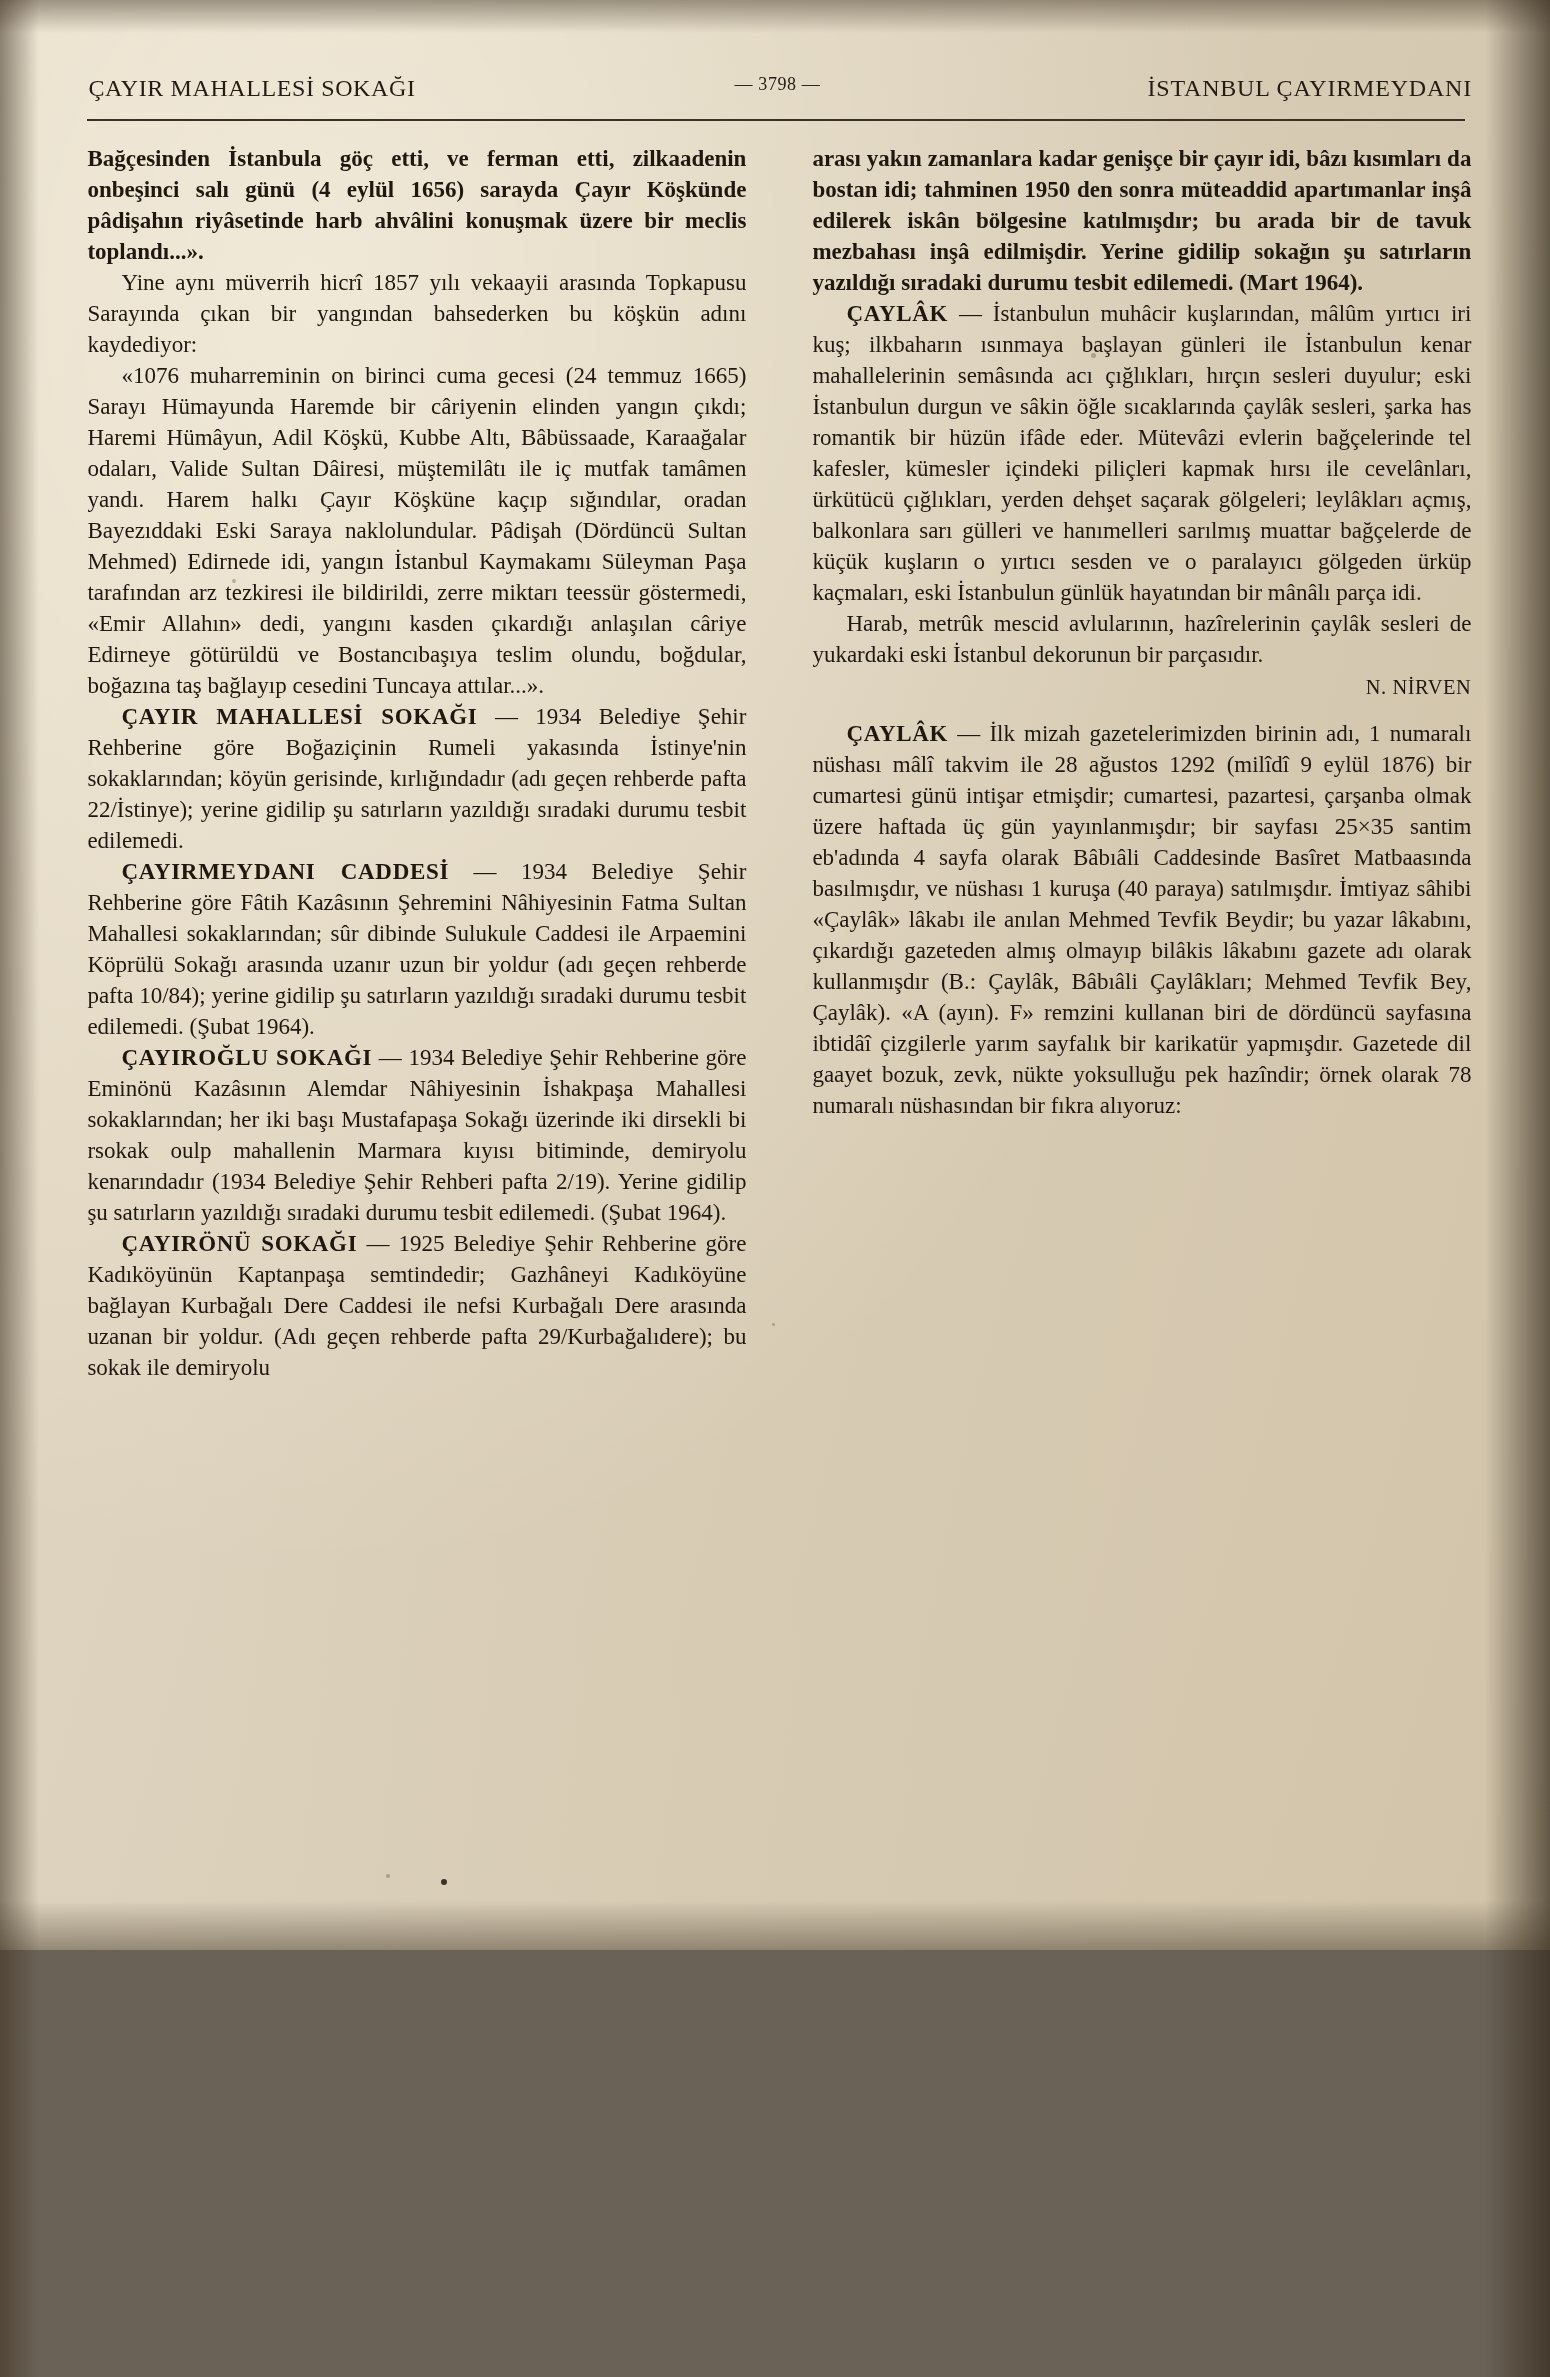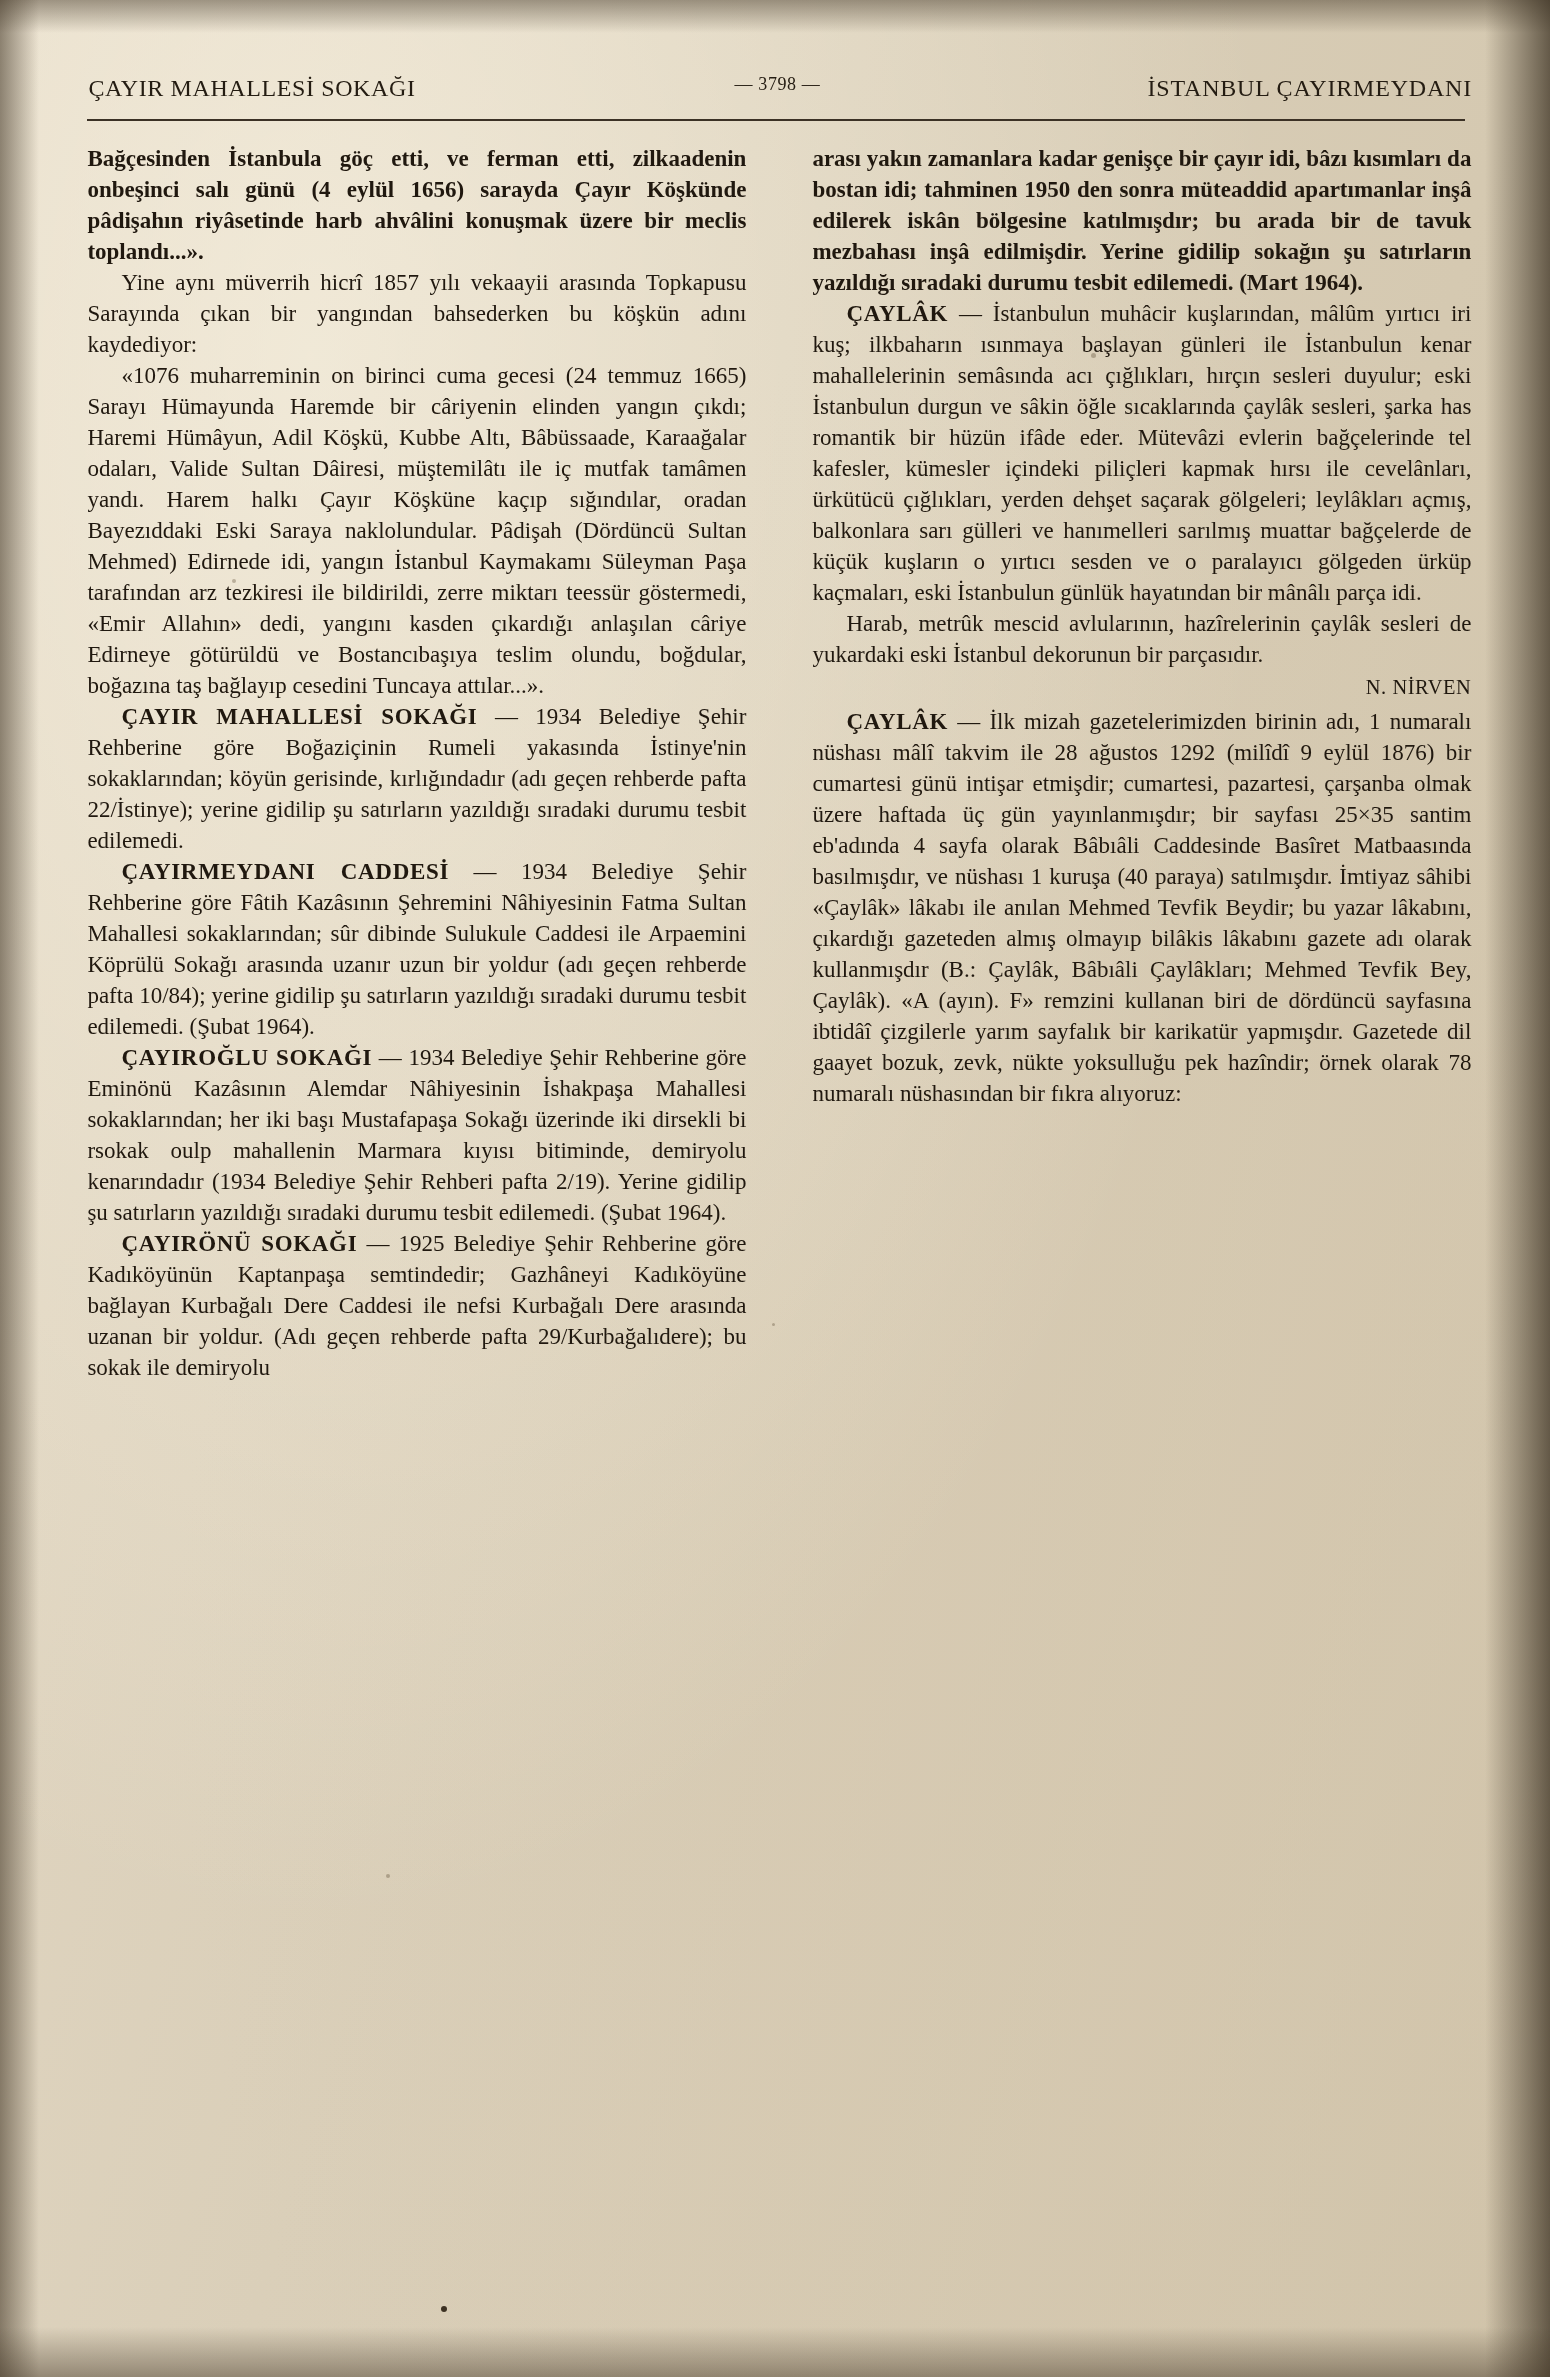--- a/index.html
+++ b/index.html
@@ -10,21 +10,21 @@
   body {
     width: 1551px;
     height: 2377px;
     font-family: "Liberation Serif", serif;
     overflow: hidden;
   }
   .page {
     position: absolute;
     left: 0; top: 0;
     width: 1551px;
-    height: 2377px;
+    height: 1950px;
     background: #ddd2bd;
     background-image:
       radial-gradient(ellipse at 20% 15%, rgba(255,250,235,0.55), rgba(255,250,235,0) 55%),
       radial-gradient(ellipse at 75% 70%, rgba(214,200,175,0.45), rgba(214,200,175,0) 60%),
       linear-gradient(105deg, #e3d8c4 0%, #dacfb9 40%, #d5c9b1 70%, #cfc2a8 100%);
   }
   
   .edge-left {
     position: absolute; left: 0; top: 0; width: 39px; height: 2377px;
     background: linear-gradient(to right, rgba(60,48,32,0.55), rgba(60,48,32,0.0));
@@ -110,21 +110,21 @@
   .entry {
     font-weight: bold;
     letter-spacing: 0.7px;
   }
   .byline {
     text-align: right;
     font-size: 20.4px;
     letter-spacing: 0.6px;
     text-indent: 0;
     margin-top: 2.2px;
-    margin-bottom: 3px;
+    margin-bottom: 15px;
     font-family: Liberation Serif, serif;
   }
   .dot {
     position: absolute;
     left: 441px;
     bottom: 65px;
     width: 6px; height: 6px;
     border-radius: 50%;
     background: #3c3122;
   }

